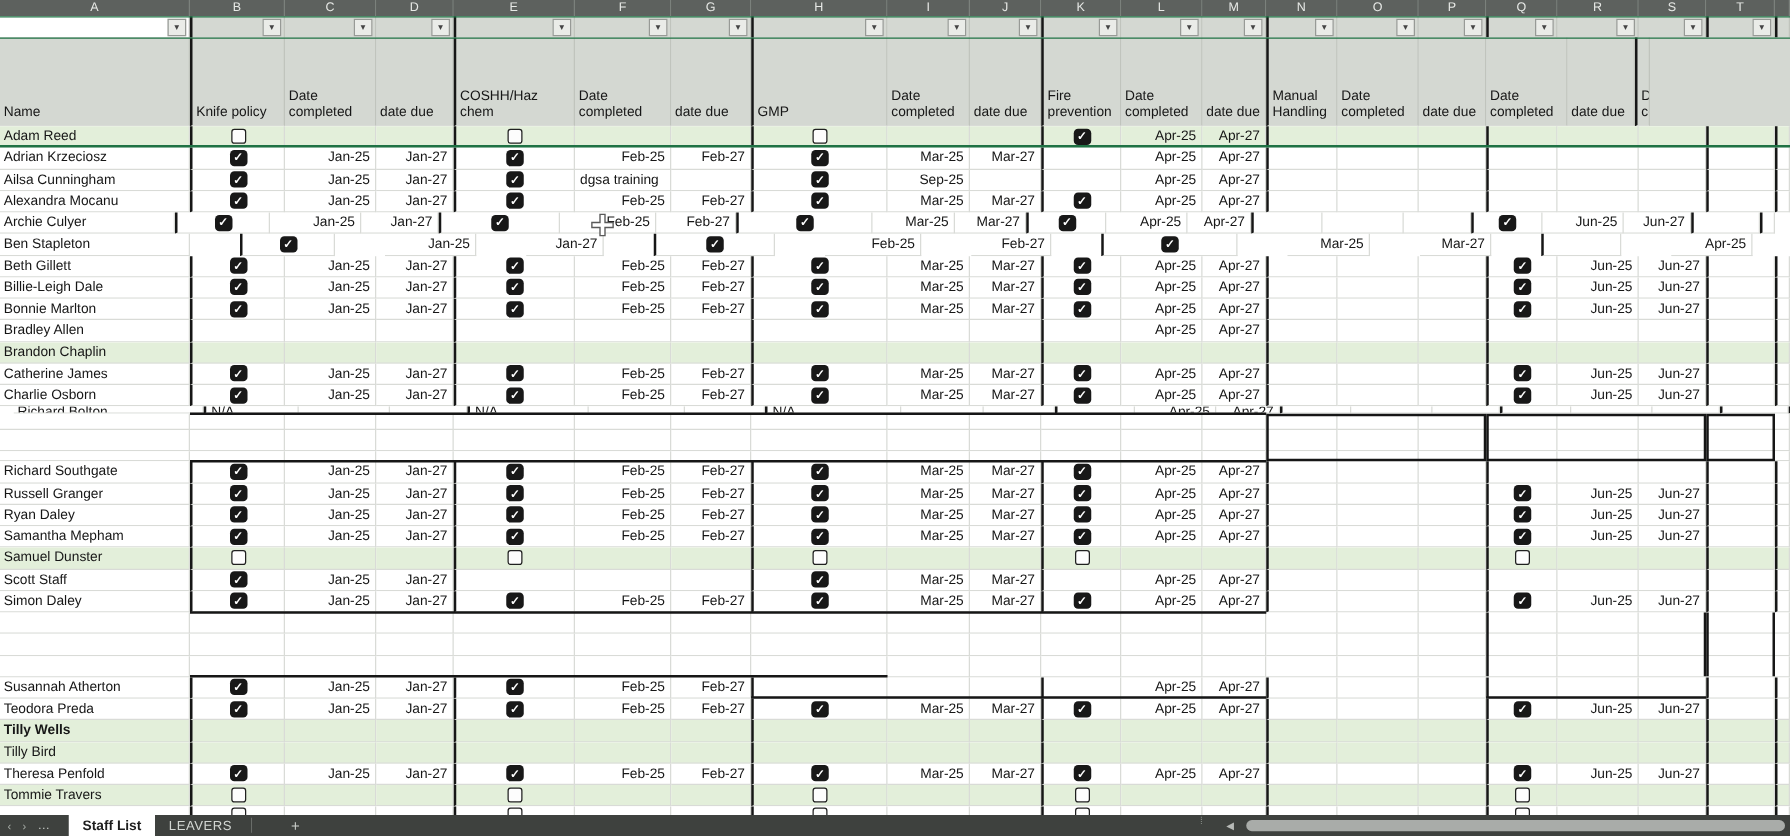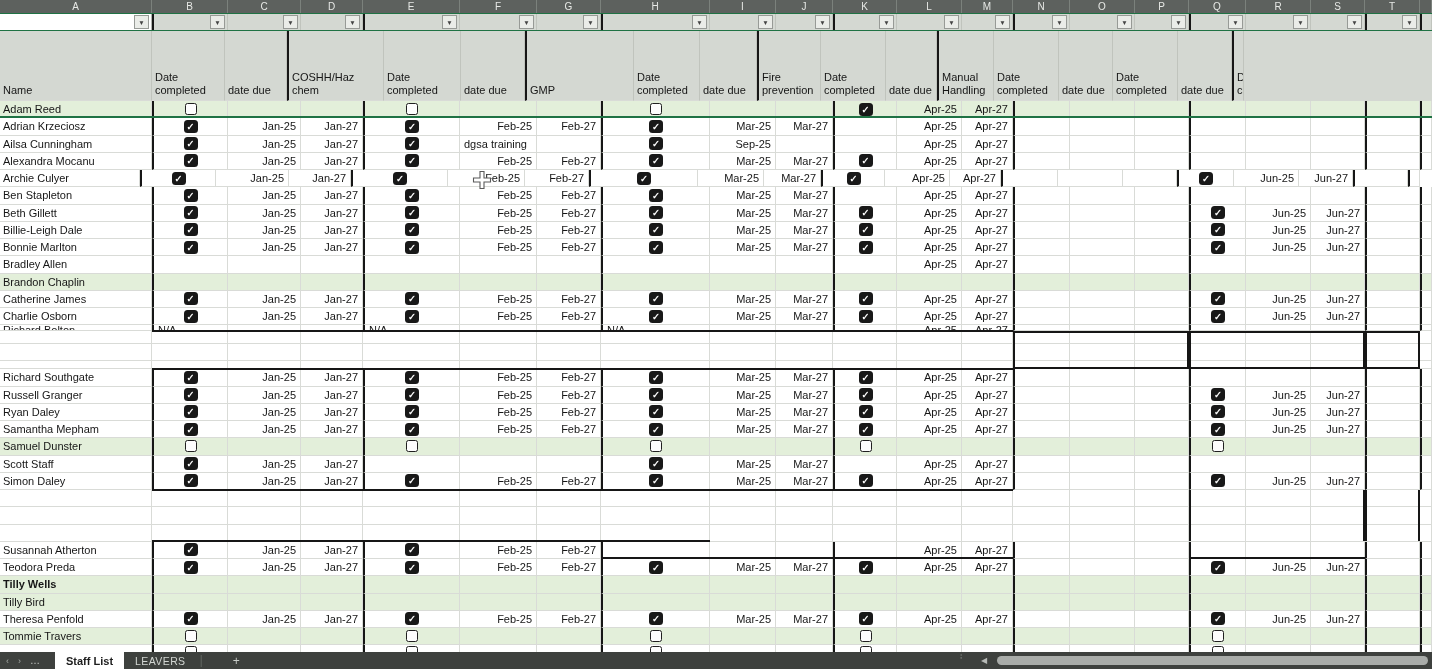--- a/index.html
+++ b/index.html
@@ -145,20 +145,23 @@
         </div>
         <div class="cell fcell tl" style="width: 55px;">
           <div class="dd">▼</div>
         </div>
         <div class="cell fcell tl" style="width: 12px;"></div>
       </div>
       <div class="row header">
         <div class="cell hcell" style="width: 152px;">
           <span>Name</span>
         </div>
+        <div class="cell hcell tl" style="width: 76px;">
+          <span>Knife policy</span>
+        </div>
         <div class="cell hcell" style="width: 73px;">
           <span>Date completed</span>
         </div>
         <div class="cell hcell" style="width: 62px;">
           <span>date due</span>
         </div>
         <div class="cell hcell tl" style="width: 97px;">
           <span>COSHH/Haz chem</span>
         </div>
         <div class="cell hcell" style="width: 77px;">
@@ -350,21 +353,21 @@
         <div class="cell dcell dr" style="width: 65px;"></div>
         <div class="cell dcell dr" style="width: 54px;"></div>
         <div class="cell dcell tl ccell" style="width: 57px;">
           <div class="cb on">✓</div>
         </div>
         <div class="cell dcell dr" style="width: 65px;">Jun-25</div>
         <div class="cell dcell dr" style="width: 54px;">Jun-27</div>
         <div class="cell dcell tl ccell" style="width: 55px;"></div>
         <div class="cell dcell tl dr" style="width: 12px;"></div>
       </div>
-      <div class="row drow" style="height: 17.25px;">
+      <div class="row drow" style="height: 17.25px; gap: 40px;">
         <div class="cell dcell name-cell" style="width: 152px;">Ben Stapleton</div>
         <div class="cell dcell tl ccell" style="width: 76px;">
           <div class="cb on">✓</div>
         </div>
         <div class="cell dcell dr" style="width: 73px;">Jan-25</div>
         <div class="cell dcell dr" style="width: 62px;">Jan-27</div>
         <div class="cell dcell tl ccell" style="width: 97px;">
           <div class="cb on">✓</div>
         </div>
         <div class="cell dcell dr" style="width: 77px;">Feb-25</div>
@@ -590,21 +593,21 @@
         <div class="cell dcell dr" style="width: 65px;"></div>
         <div class="cell dcell dr" style="width: 54px;"></div>
         <div class="cell dcell tl ccell" style="width: 57px;">
           <div class="cb on">✓</div>
         </div>
         <div class="cell dcell dr" style="width: 65px;">Jun-25</div>
         <div class="cell dcell dr" style="width: 54px;">Jun-27</div>
         <div class="cell dcell tl ccell" style="width: 55px;"></div>
         <div class="cell dcell tl dr" style="width: 12px;"></div>
       </div>
-      <div class="row drow clipped" style="height: 6px;">
+      <div class="row drow clipped" style="height: 6px; padding-left: 11px;">
         <div class="cell dcell name-cell" style="width: 152px;">Richard Bolton</div>
         <div class="cell dcell tl ccell txtl" style="width: 76px;">N/A</div>
         <div class="cell dcell dr" style="width: 73px;"></div>
         <div class="cell dcell dr" style="width: 62px;"></div>
         <div class="cell dcell tl ccell txtl" style="width: 97px;">N/A</div>
         <div class="cell dcell dr" style="width: 77px;"></div>
         <div class="cell dcell dr" style="width: 64px;"></div>
         <div class="cell dcell tl ccell txtl" style="width: 109px;">N/A</div>
         <div class="cell dcell dr" style="width: 66px;"></div>
         <div class="cell dcell dr" style="width: 57px;"></div>

